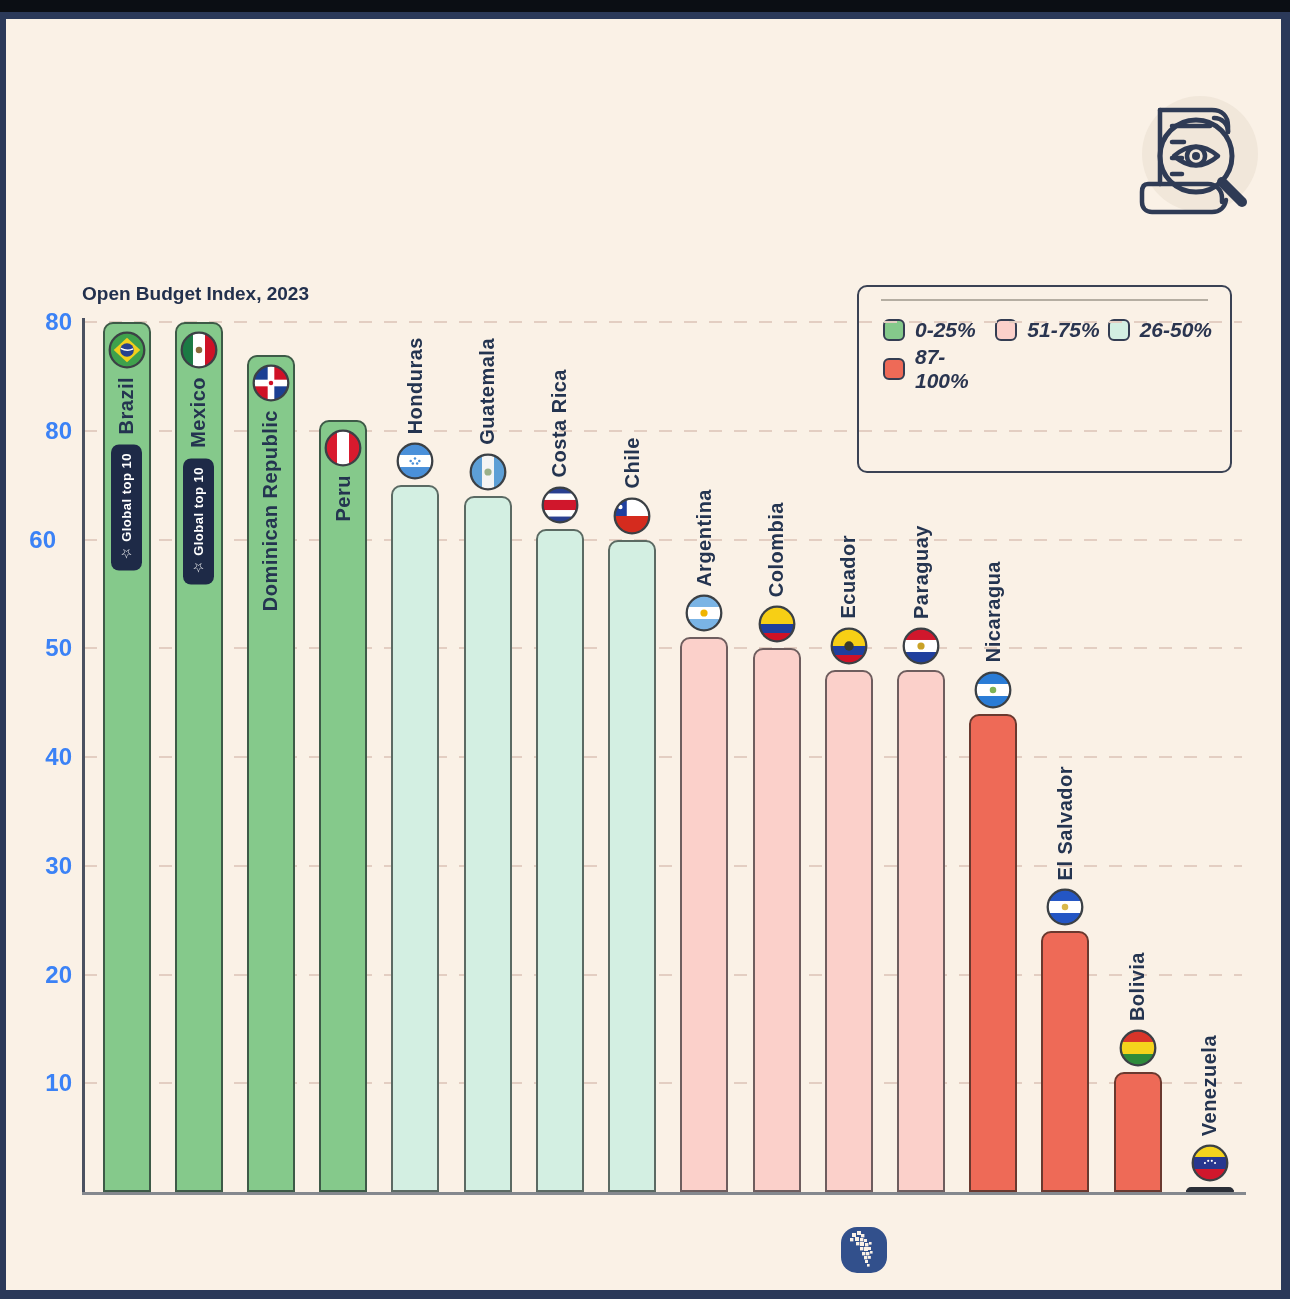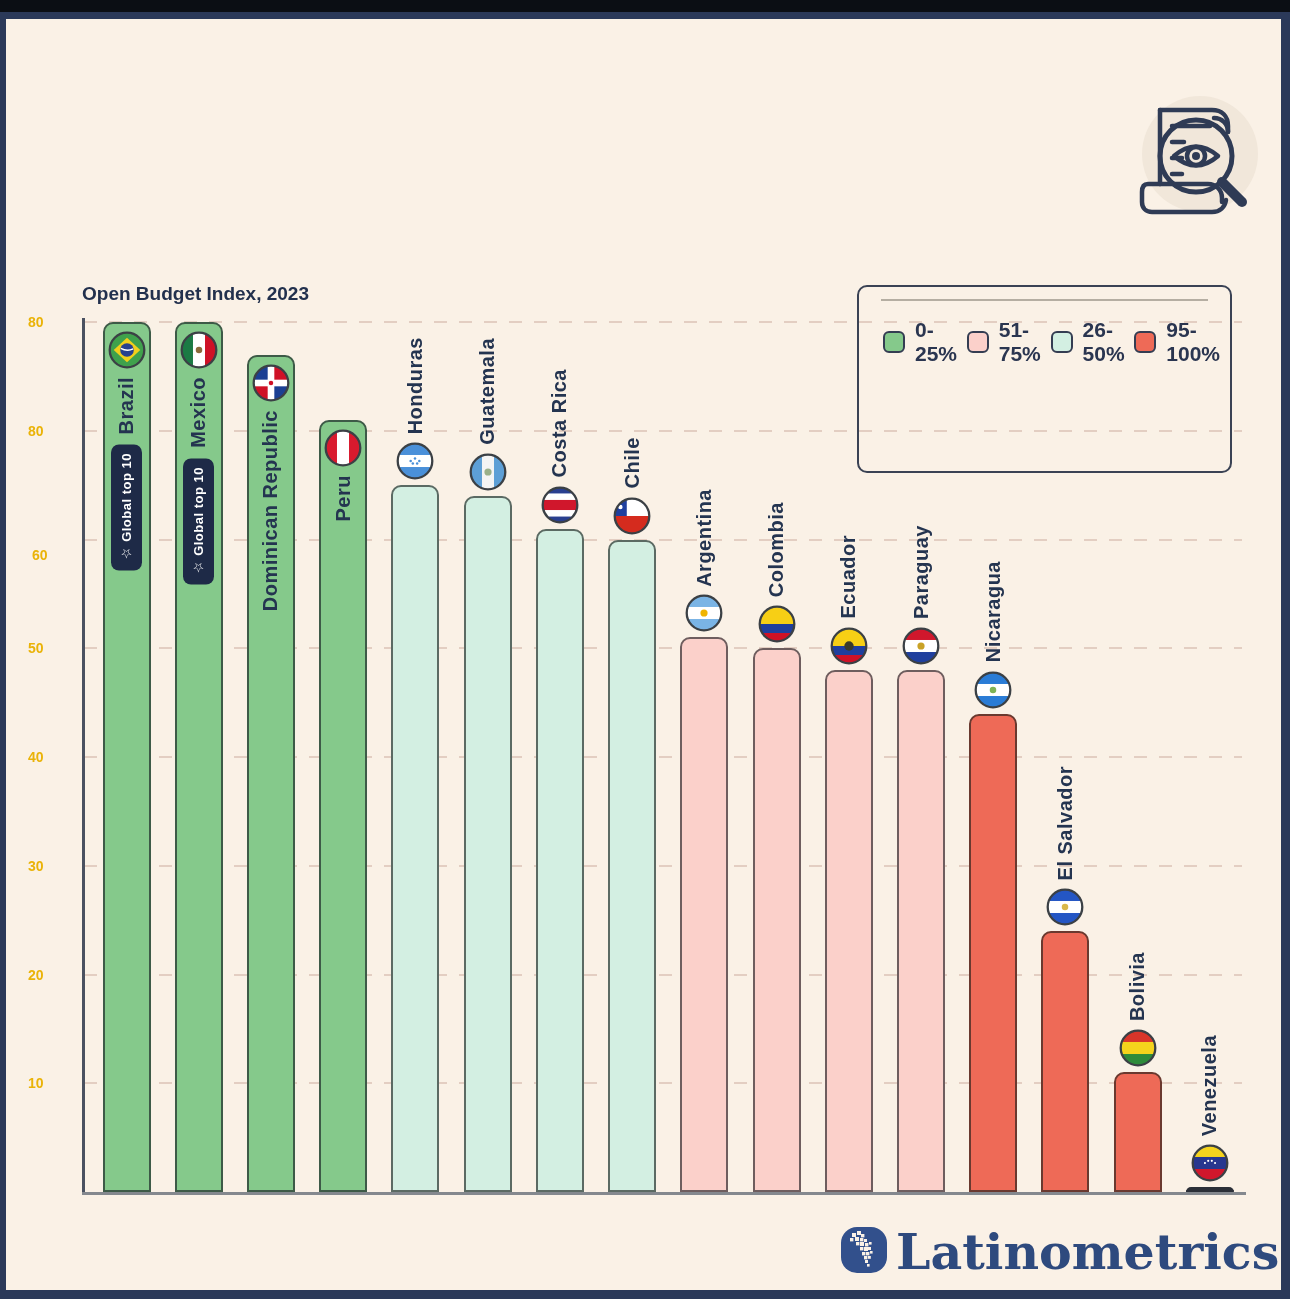--- a/index.html
+++ b/index.html
@@ -10,27 +10,27 @@
   .title{position:absolute;left:63px;top:80px;font-family:"DejaVu Serif","Liberation Serif",serif;
          font-weight:700;font-size:63px;line-height:82px;color:#374f80;}
   .subtitle{position:absolute;left:82px;top:283px;font-size:19px;font-weight:700;color:#22304d;}
   .corner-icon{position:absolute;left:1118px;top:80px;}
   
   .legend{position:absolute;left:857px;top:285px;width:375px;height:188px;border:2.2px solid #3a4254;
           border-radius:10px;box-sizing:border-box;}
   .legend-title{text-align:center;font-size:24px;line-height:30px;color:#2a3550;margin-top:16px;padding:0 14px;}
   .legend-title b{font-weight:700;}
   .legend-divider{height:1.5px;background:#b5aea2;margin:12px 22px 0 22px;}
-  .legend-items{display:grid;grid-template-columns:1fr 1fr 1fr 1fr;row-gap:13px;padding:17px 10px 0 24px;}
+  .legend-items{display:grid;grid-template-columns:1fr 1fr 1fr;row-gap:3px;padding:17px 10px 0 24px;font-style:italic;}
   .leg-item{display:flex;align-items:center;gap:10px;font-size:21px;font-weight:700;color:#2a3550;}
   .swatch{width:22px;height:22px;border-radius:6px;border:2.4px solid #343d52;box-sizing:border-box;flex:0 0 auto;}
   
   #chart{position:absolute;left:0;top:0;width:1290px;height:1299px;}
   .grid{position:absolute;height:2px;background:repeating-linear-gradient(90deg,#e3cec2 0 13px,transparent 13px 25px);}
-  .tick{position:absolute;width:44px;text-align:left;font-size:14px;font-weight:700;color:#eab308;line-height:24px;}
+  .tick{position:absolute;width:44px;text-align:right;font-size:24px;font-weight:700;color:#3b82f6;line-height:24px;}
   .axisy{position:absolute;width:3px;background:#4a5160;}
   .axisx{position:absolute;height:3px;background:#84888e;}
   .bar{position:absolute;border:2.2px solid;border-radius:10px 10px 0 0;box-sizing:border-box;}
   .stack{position:absolute;width:62px;display:flex;flex-direction:column;align-items:center;gap:8px;}
   .flag{height:38px;line-height:0;}
   .vtext{writing-mode:vertical-rl;transform:rotate(180deg);font-size:20px;font-weight:700;
          color:#243450;letter-spacing:0.5px;white-space:nowrap;}
   .vbadge{writing-mode:vertical-rl;transform:rotate(180deg);background:#1e2a47;color:#ffffff;
           font-size:13px;font-weight:700;padding:9px 8px;border-radius:8px;letter-spacing:0.5px;
           white-space:nowrap;margin-top:2px;}
@@ -82,32 +82,32 @@
         <div class="leg-item">
           <span class="swatch" style="background: rgb(251, 208, 202);"></span>
           <span>51-75%</span>
         </div>
         <div class="leg-item">
           <span class="swatch" style="background: rgb(211, 239, 226);"></span>
           <span>26-50%</span>
         </div>
         <div class="leg-item">
           <span class="swatch" style="background: rgb(238, 106, 87);"></span>
-          <span>95-100%</span>
+          <span>87-100%</span>
         </div>
       </div>
   </div>
 
   <div id="chart">
       <div class="grid" style="left: 84px; top: 321px; width: 1158px;"></div>
       <div class="tick" style="left: 28px; top: 310px;">80</div>
       <div class="grid" style="left: 84px; top: 429.75px; width: 1158px;"></div>
       <div class="tick" style="left: 28px; top: 418.75px;">80</div>
       <div class="grid" style="left: 84px; top: 538.5px; width: 1158px;"></div>
-      <div class="tick" style="left: 32px; top: 527.5px; margin-top: 15px;">60</div>
+      <div class="tick" style="left: 12px; top: 527.5px;">60</div>
       <div class="grid" style="left: 84px; top: 647.25px; width: 1158px;"></div>
       <div class="tick" style="left: 28px; top: 636.25px;">50</div>
       <div class="grid" style="left: 84px; top: 756px; width: 1158px;"></div>
       <div class="tick" style="left: 28px; top: 745px;">40</div>
       <div class="grid" style="left: 84px; top: 864.75px; width: 1158px;"></div>
       <div class="tick" style="left: 28px; top: 853.75px;">30</div>
       <div class="grid" style="left: 84px; top: 973.5px; width: 1158px;"></div>
       <div class="tick" style="left: 28px; top: 962.5px;">20</div>
       <div class="grid" style="left: 84px; top: 1082.25px; width: 1158px;"></div>
       <div class="tick" style="left: 28px; top: 1071.25px;">10</div>
@@ -435,15 +435,14 @@
           <rect x="22" y="26" width="3.4" height="3.4"></rect>
             <rect x="26" y="26" width="3.4" height="3.4"></rect>
           <rect x="30" y="25" width="2.6" height="2.6"></rect>
             <rect x="24" y="30" width="3.4" height="3.4"></rect>
           <rect x="28" y="30" width="2.8" height="2.8"></rect>
             <rect x="25" y="34" width="3" height="3"></rect>
           <rect x="27" y="38" width="2.6" height="2.6"></rect>
         </g>
       </svg>
     </span>
-    <span class="brand-name">Latinometrics</span>
   </div>
 </div>
 
 </body></html>

